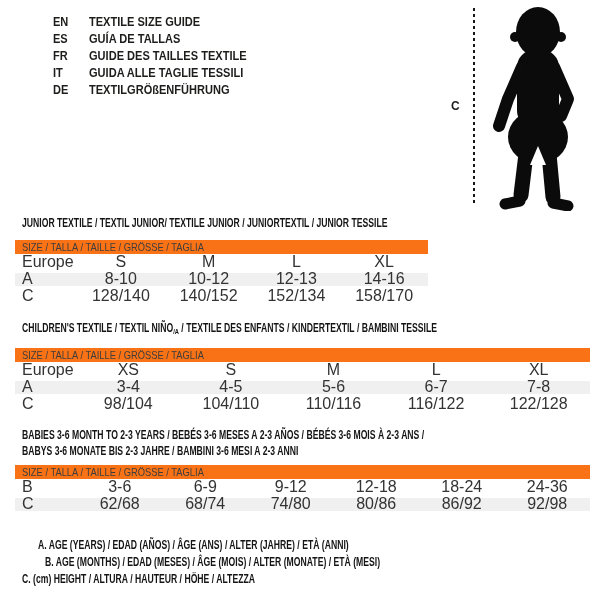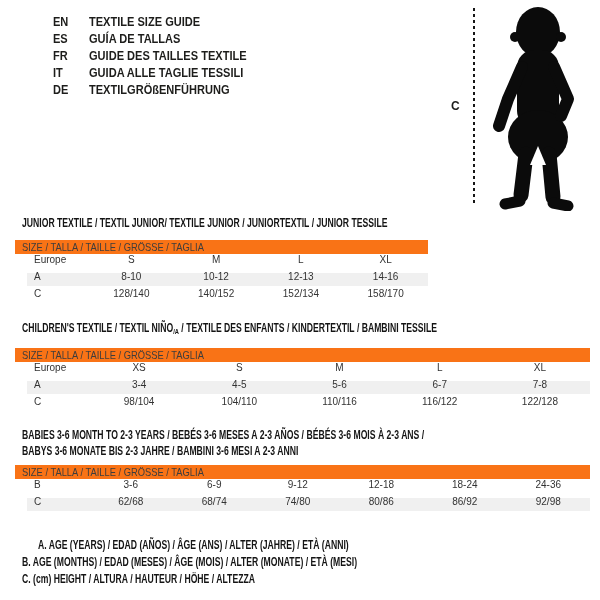--- a/index.html
+++ b/index.html
@@ -27,21 +27,21 @@
   
   .sec-title { font-size:12px; font-weight:bold; line-height:14px; color:#141414; }
   .sub-a { font-size:8px; vertical-align:-2px; }
 
   
   .size-table { left:15px; }
   .t1 { width:413px; }
   .t23 { width:575px; }
   .bar { height:14px; background:#f97316; display:flex; align-items:center; padding-left:7px; box-sizing:border-box; }
   .bar-text { font-size:11px; color:#3d3d3d; }
-  .trow { display:flex; height:17px; align-items:flex-start; font-size:10px; color:#333333;margin-left:12px; }
+  .trow { display:flex; height:17px; align-items:flex-end; font-size:16px; color:#333333; }
   .trow.striped { background:linear-gradient(to bottom,#ffffff 0,#ffffff 2px,#f0f0f0 2px,#f0f0f0 15px,#ffffff 15px); }
   .tlabel { flex:0 0 55px; width:55px; padding-left:7px; }
   .tcell { flex:1 1 0; text-align:center; }
 
   
   .legend-row { left:22px; font-size:12px; font-weight:bold; line-height:14px; color:#141414; }
 </style>
 </head>
 <body>
 
@@ -180,18 +180,18 @@
     <span class="tcell">74/80</span>
     <span class="tcell">80/86</span>
     <span class="tcell">86/92</span>
     <span class="tcell">92/98</span>
   </div>
 </div>
 
 <div class="abs legend-row" style="top:538px;margin-left:16px;">
   <span class="cond">A. AGE (YEARS) / EDAD (AÑOS) / ÂGE (ANS) / ALTER (JAHRE) / ETÀ (ANNI)</span>
 </div>
-<div class="abs legend-row" style="top:555px;">
+<div class="abs legend-row" style="top:555px;margin-left:23px;">
   <span class="cond">B. AGE (MONTHS) / EDAD (MESES) / ÂGE (MOIS) / ALTER (MONATE) / ETÀ (MESI)</span>
 </div>
 <div class="abs legend-row" style="top:572px;">
   <span class="cond">C. (cm) HEIGHT / ALTURA / HAUTEUR / HÖHE / ALTEZZA</span>
 </div>
 
 </body></html>

